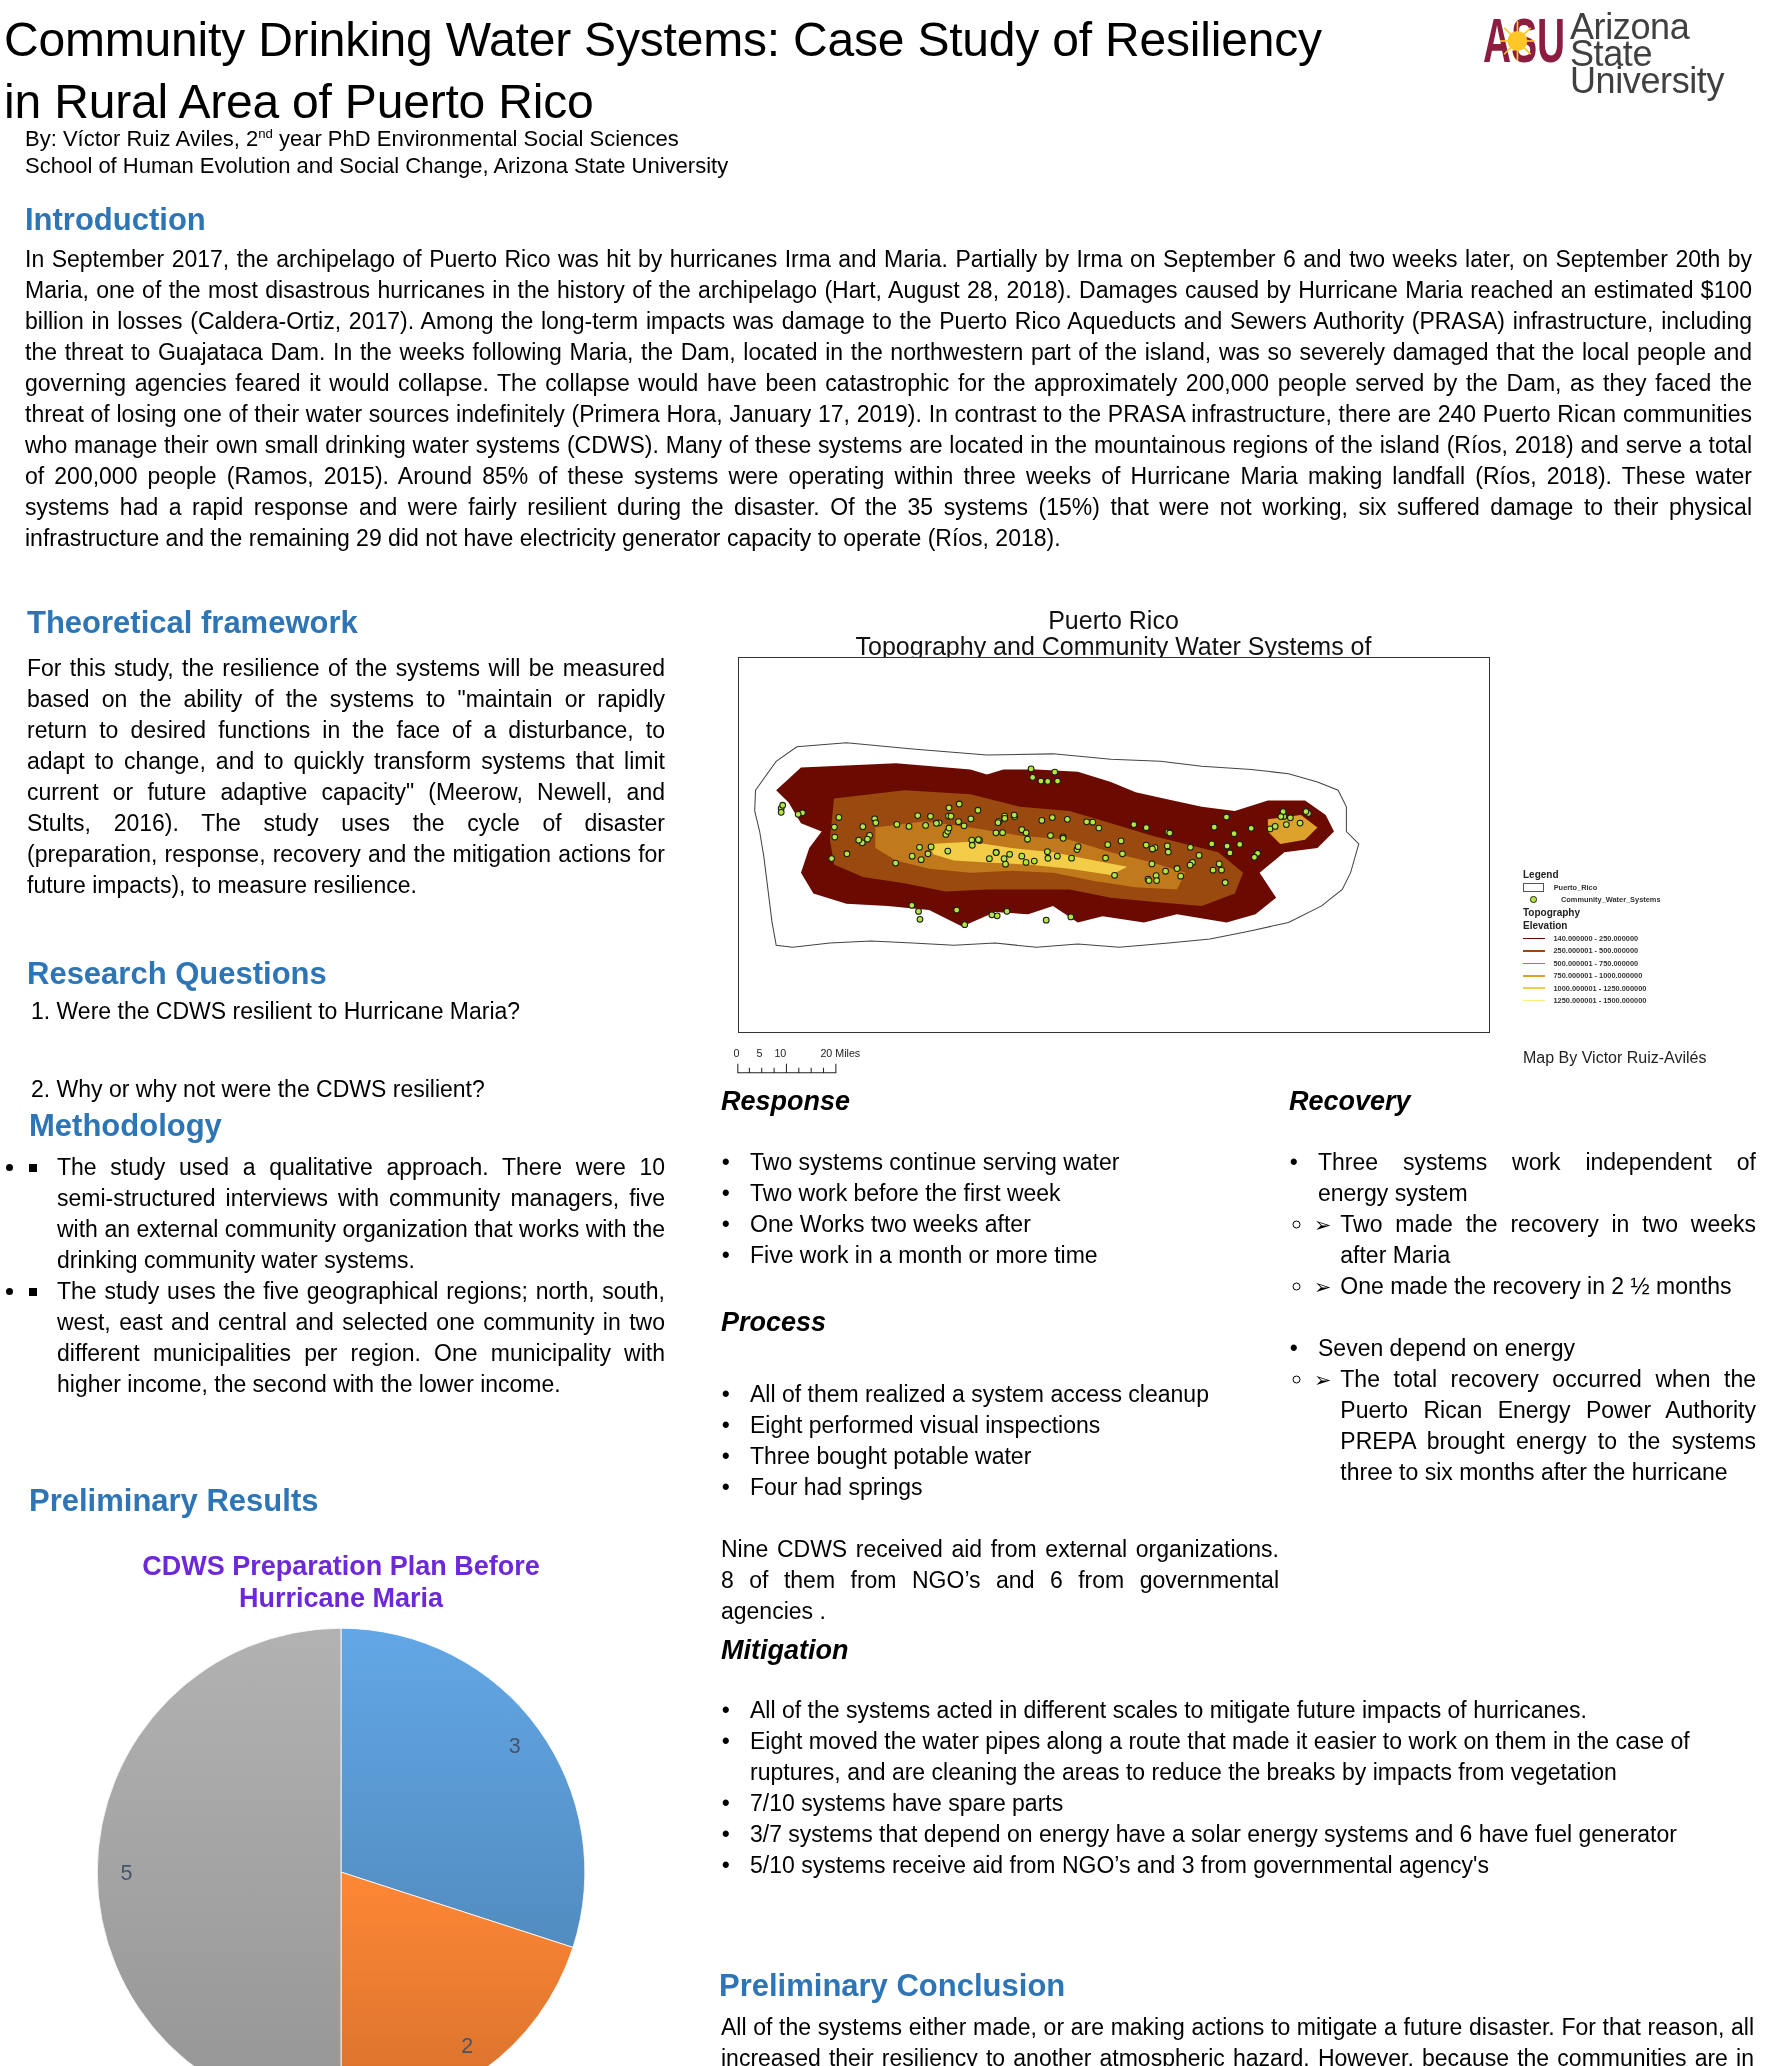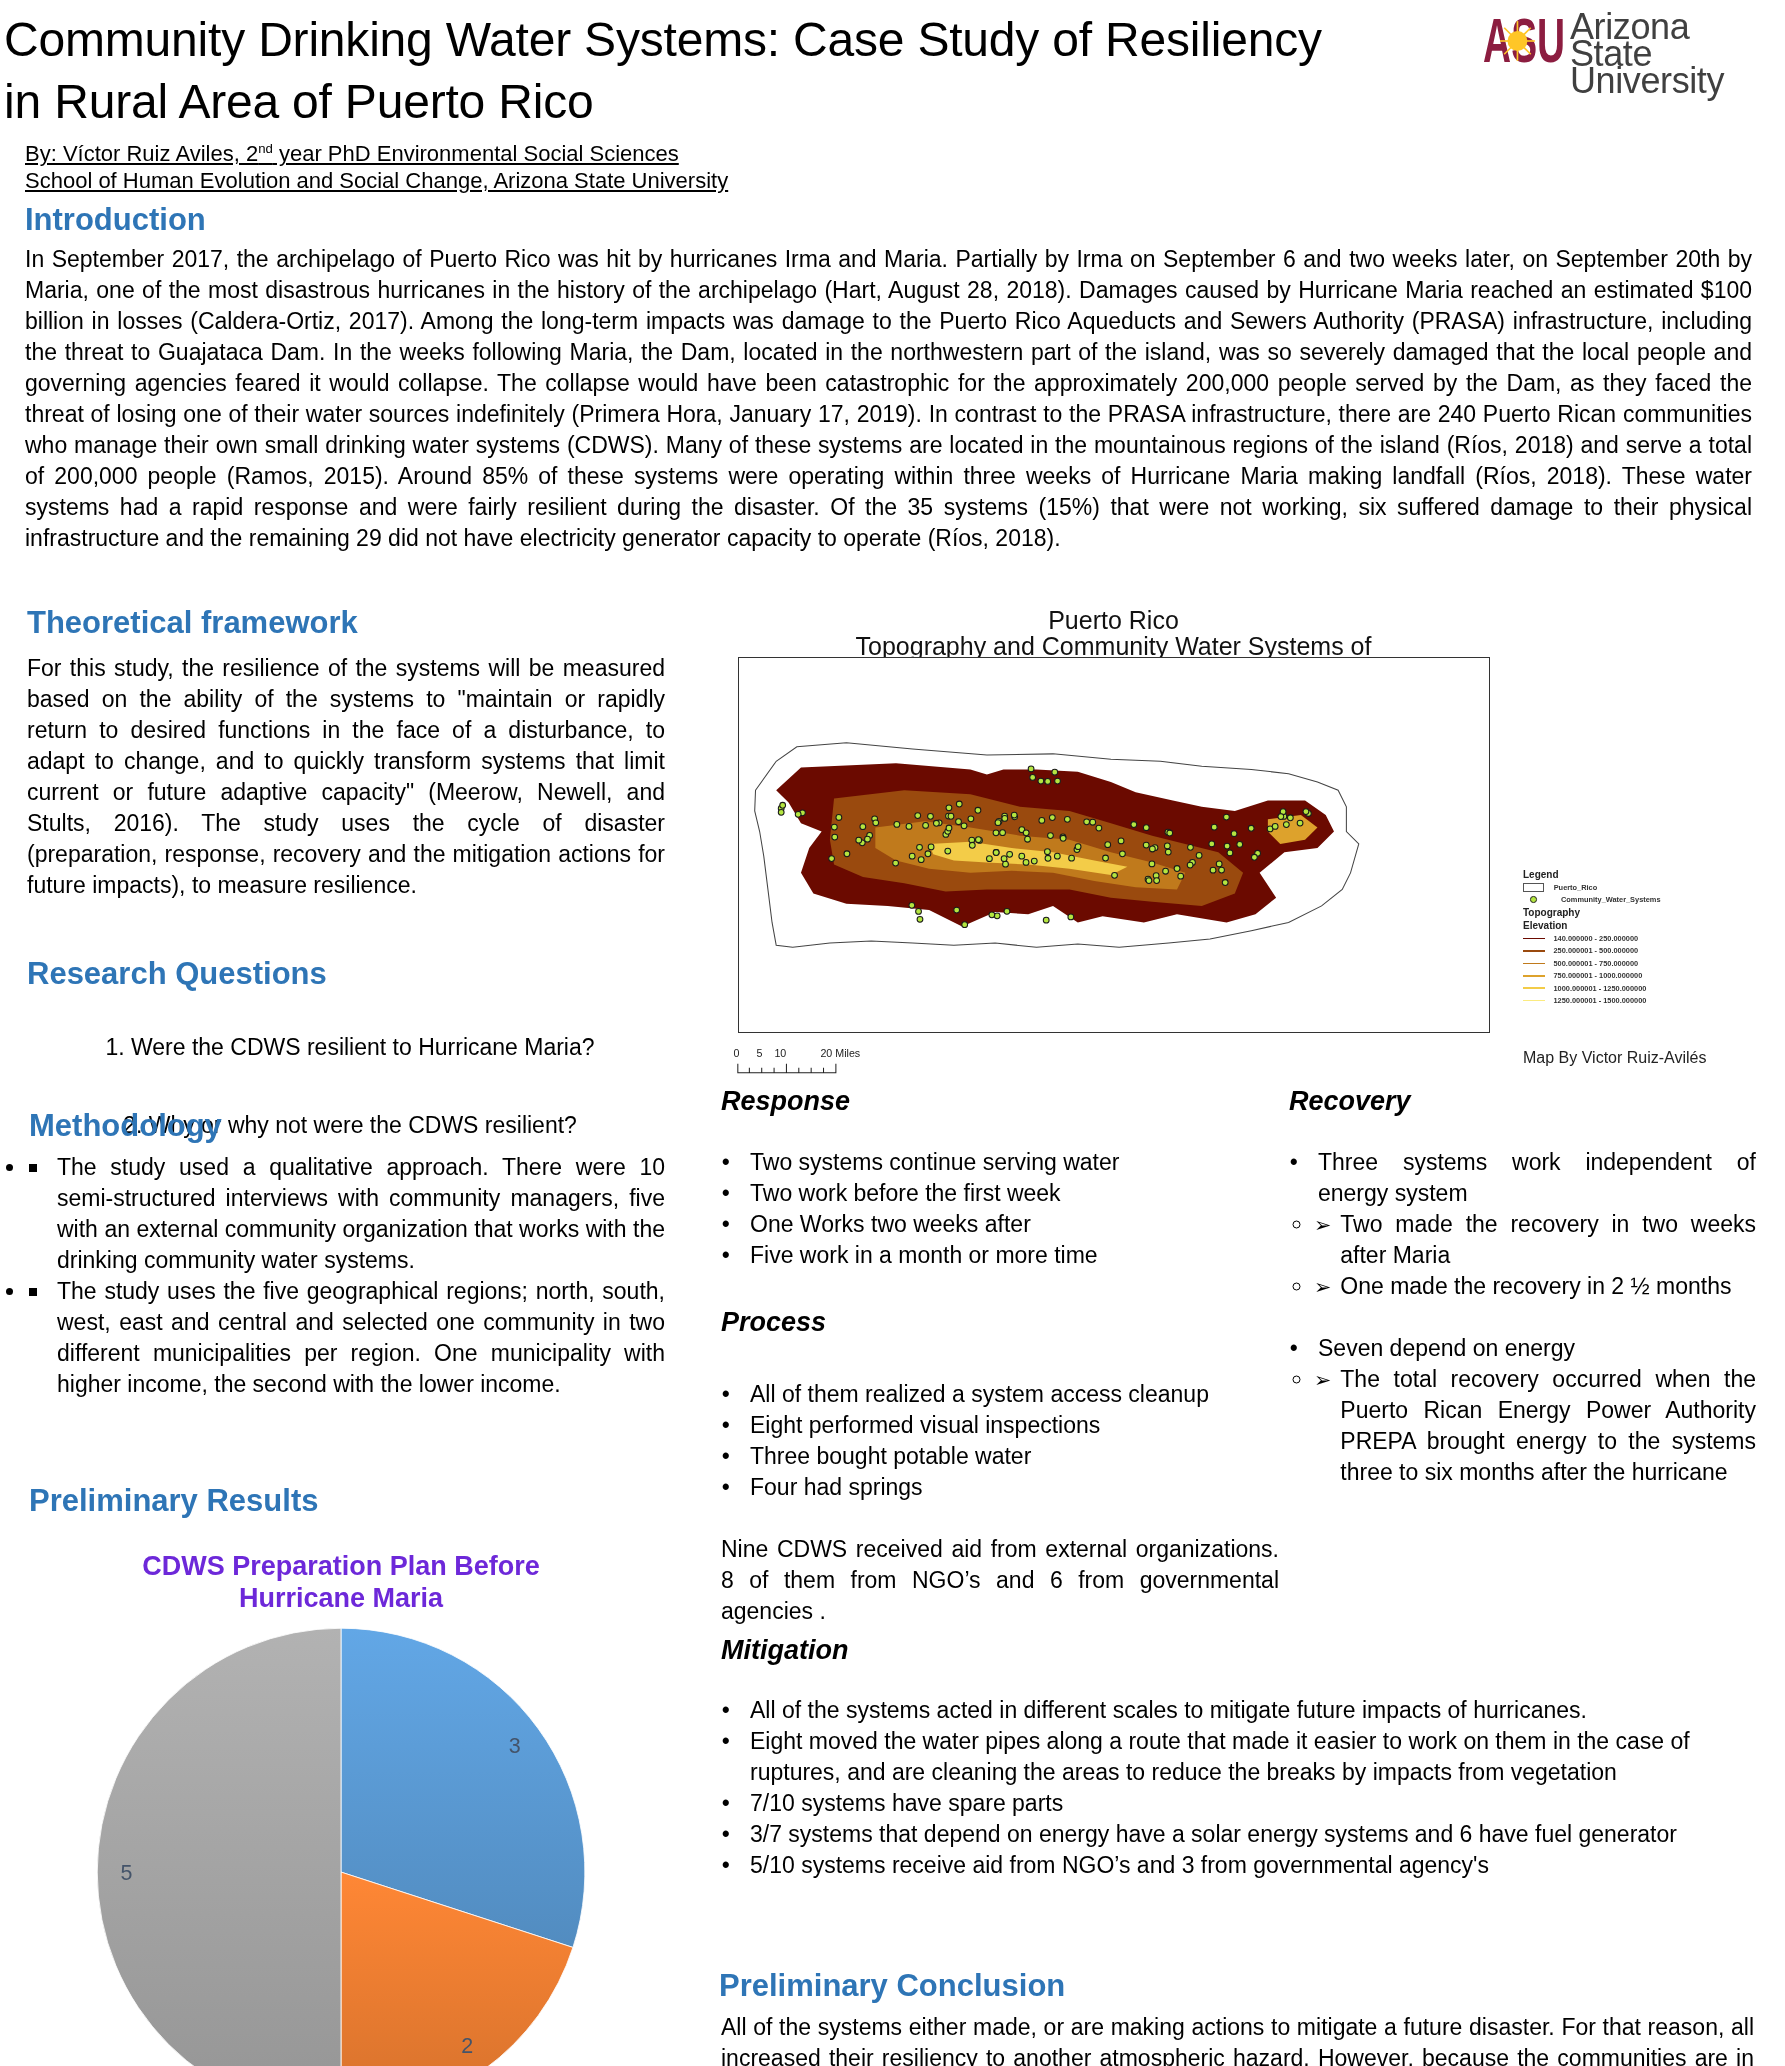--- a/index.html
+++ b/index.html
@@ -2,21 +2,21 @@
 <html style="font-size:6.6px"><head>
 <meta charset="utf-8">
 <style>
   * { box-sizing: border-box; margin: 0; padding: 0; }
   html, body { width: 1785px; height: 2380px; background: #ffffff; overflow: hidden; }
   body { position: relative; font-family: "Liberation Sans", sans-serif; color: #000; }
   .abs { position: absolute; }
   .title { left: 4.1px; top: 9px; width: 1455px; font-size: 48px; line-height: 62px; font-weight: normal; letter-spacing: -0.2px; }
   .logo { left: 1483px; top: 12.4px; width: 289px; height: 58px; }
   .logo-text { position: absolute; left: 87px; top: 0.8px; font-size: 36px; line-height: 27px; font-weight: normal; color: #404040; letter-spacing: -0.4px; }
-  .byline { left: 25px; top: 140px; font-size: 22px; line-height: 27px; text-decoration: underline; }
+  .byline { left: 25px; top: 125px; font-size: 22px; line-height: 27px; }
   .byline sup { font-size: 13.2px; line-height: 0; }
   h2.sec { font-size: 31px; line-height: 37px; color: #2E75B6; font-weight: bold; }
   .body-text { font-size: 23px; line-height: 31px; text-align: justify; }
   .intro { left: 25px; top: 244px; width: 1727px; }
   .left-col { left: 27px; width: 638px; }
   .sub { font-size: 27px; font-weight: bold; font-style: italic; line-height: 33px; }
   ul.dots { list-style: none; }
   ul.dots > li { position: relative; padding-left: 29px; font-size: 23px; line-height: 31px; }
   ul.dots > li::before { content: "\2022"; position: absolute; left: 0.8px; top: 0; }
   ul.squares > li { position: relative; padding-left: 30px; font-size: 23px; line-height: 31px; text-align: justify; }
@@ -70,21 +70,21 @@
   <div>School of Human Evolution and Social Change,  Arizona State University</div>
 </div>
 
 <h2 class="abs sec" style="left: 25px; top: 201px; color: rgb(46, 117, 182);">Introduction</h2>
 <p class="abs body-text intro">In September 2017, the archipelago of Puerto Rico was hit by hurricanes Irma and Maria. Partially by Irma on September 6 and two weeks later, on September 20th by Maria, one of the most disastrous hurricanes in the history of the archipelago (Hart, August 28, 2018). Damages caused by Hurricane Maria reached an estimated $100 billion in losses (Caldera-Ortiz, 2017). Among the long-term impacts was damage to the Puerto Rico Aqueducts and Sewers Authority (PRASA) infrastructure, including the threat to Guajataca Dam. In the weeks following Maria, the Dam, located in the northwestern part of the island, was so severely damaged that the local people and governing agencies feared it would collapse. The collapse would have been catastrophic for the approximately 200,000 people served by the Dam, as they faced the threat of losing one of their water sources indefinitely (Primera Hora, January 17, 2019). In contrast to the PRASA infrastructure, there are 240 Puerto Rican communities who manage their own small drinking water systems (CDWS). Many of these systems are located in the mountainous regions of the island (Ríos, 2018) and serve a total of 200,000 people (Ramos, 2015). Around 85% of these systems were operating within three weeks of Hurricane Maria making landfall (Ríos, 2018). These water systems had a rapid response and were fairly resilient during the disaster. Of the 35  systems (15%) that were not working, six suffered damage to their physical infrastructure and the remaining 29 did not have electricity generator capacity to operate (Ríos, 2018).</p>
 
 <h2 class="abs sec" style="left: 27px; top: 604px; color: rgb(46, 117, 182);">Theoretical framework</h2>
 <p class="abs body-text left-col" style="top:653px;">For this study, the resilience of the systems will be measured based on the ability of the systems to "maintain or rapidly return to desired functions in the face of a disturbance, to adapt to change, and to quickly transform systems that limit current or future adaptive capacity" (Meerow, Newell, and Stults, 2016). The study uses the cycle of disaster (preparation, response, recovery and the mitigation actions for future impacts), to measure resilience.</p>
 
 <h2 class="abs sec" style="left: 27px; top: 955px; color: rgb(46, 117, 182);">Research Questions</h2>
-<ol class="abs rq left-col" style="top:1032px; left:31px;text-align:center;">
+<ol class="abs rq left-col" style="top:996px; left:31px;">
   <li style="margin-bottom:47px;">1. Were the CDWS resilient to Hurricane Maria?</li>
   <li>2. Why or why not were the CDWS resilient?</li>
 </ol>
 
 <h2 class="abs sec" style="left: 29px; top: 1107px; color: rgb(46, 117, 182);">Methodology</h2>
 <ul class="abs squares left-col" style="top:1152px;">
   <li>The study used a qualitative approach. There were 10 semi-structured interviews with community managers, five with an external community organization that works with the drinking community water systems.</li>
   <li>The study uses the five geographical regions; north, south, west, east and central and selected one community in two different municipalities per region. One municipality with higher income, the second with the lower income.</li>
 </ul>
 

